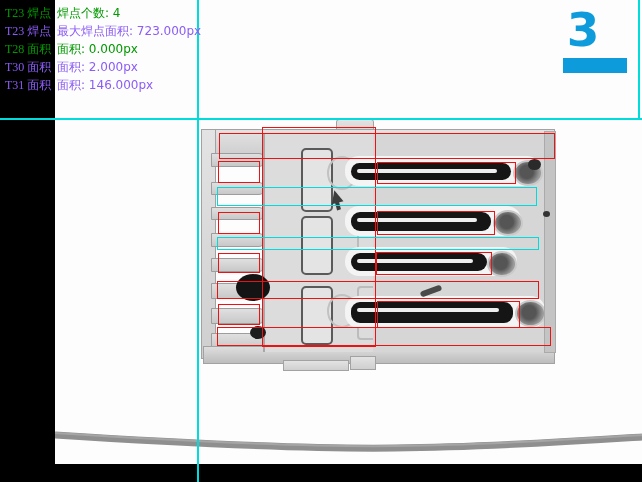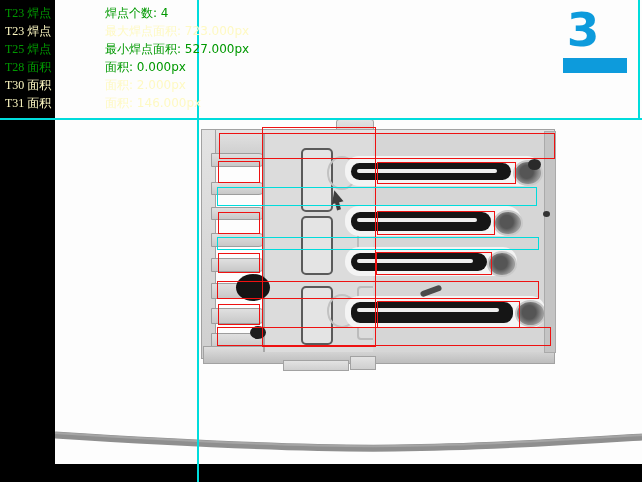--- a/index.html
+++ b/index.html
@@ -25,23 +25,23 @@
 
   
   .roi-red{border:1px solid #ee1111;}
   .roi-cyan{border:1px solid #00dcdc;}
   .cyanline{background:#00dcdc;}
 
   
   .panel{left:5px;top:4px;width:300px;}
   .row{height:18px;line-height:18px;font-size:12px;white-space:nowrap;letter-spacing:0;}
   .row .lbl{display:inline-block;min-width:52px;font-family:Liberation Serif, serif;}
-  .row .val{display:inline-block;margin-left:48px;}
+  .row .val{display:inline-block;}
   .c-pass{color:#009900;}
-  .c-fail{color:#fef9c3;}
+  .c-fail{color:#8b5cf6;}
 
   
   .counter{left:556px;top:4px;width:54px;text-align:center;color:#0d9bdc;font-size:47px;font-weight:bold;line-height:52px;}
   .counterbar{left:563px;top:58px;width:64px;height:15px;background:#0d9bdc;}
 </style>
 </head>
 <body>
 
 <div class="stage">
 
@@ -128,21 +128,20 @@
   <div class="abs roi-cyan" style="left:217px;top:187px;width:318px;height:17px;"></div>
   <div class="abs roi-cyan" style="left:217px;top:237px;width:320px;height:11px;"></div>
 
   <div class="abs cyanline" style="left:0;top:118px;width:642px;height:2px;"></div>
   <div class="abs cyanline" style="left:197px;top:0;width:2px;height:482px;"></div>
   <div class="abs cyanline" style="left:638px;top:0;width:2px;height:119px;"></div>
 
   <div class="abs panel">
     <div class="row c-pass"><span class="lbl">T23 焊点</span><span class="val">焊点个数: 4</span></div>
     <div class="row c-fail"><span class="lbl">T23 焊点</span><span class="val">最大焊点面积: 723.000px</span></div>
-    <div class="row c-pass"><span class="lbl">T25 焊点</span><span class="val">最小焊点面积: 527.000px</span></div>
     <div class="row c-pass"><span class="lbl">T28 面积</span><span class="val">面积: 0.000px</span></div>
     <div class="row c-fail"><span class="lbl">T30 面积</span><span class="val">面积: 2.000px</span></div>
     <div class="row c-fail"><span class="lbl">T31 面积</span><span class="val">面积: 146.000px</span></div>
   </div>
 
   <div class="abs counter">3</div>
   <div class="abs counterbar"></div>
 
 </div>
 

